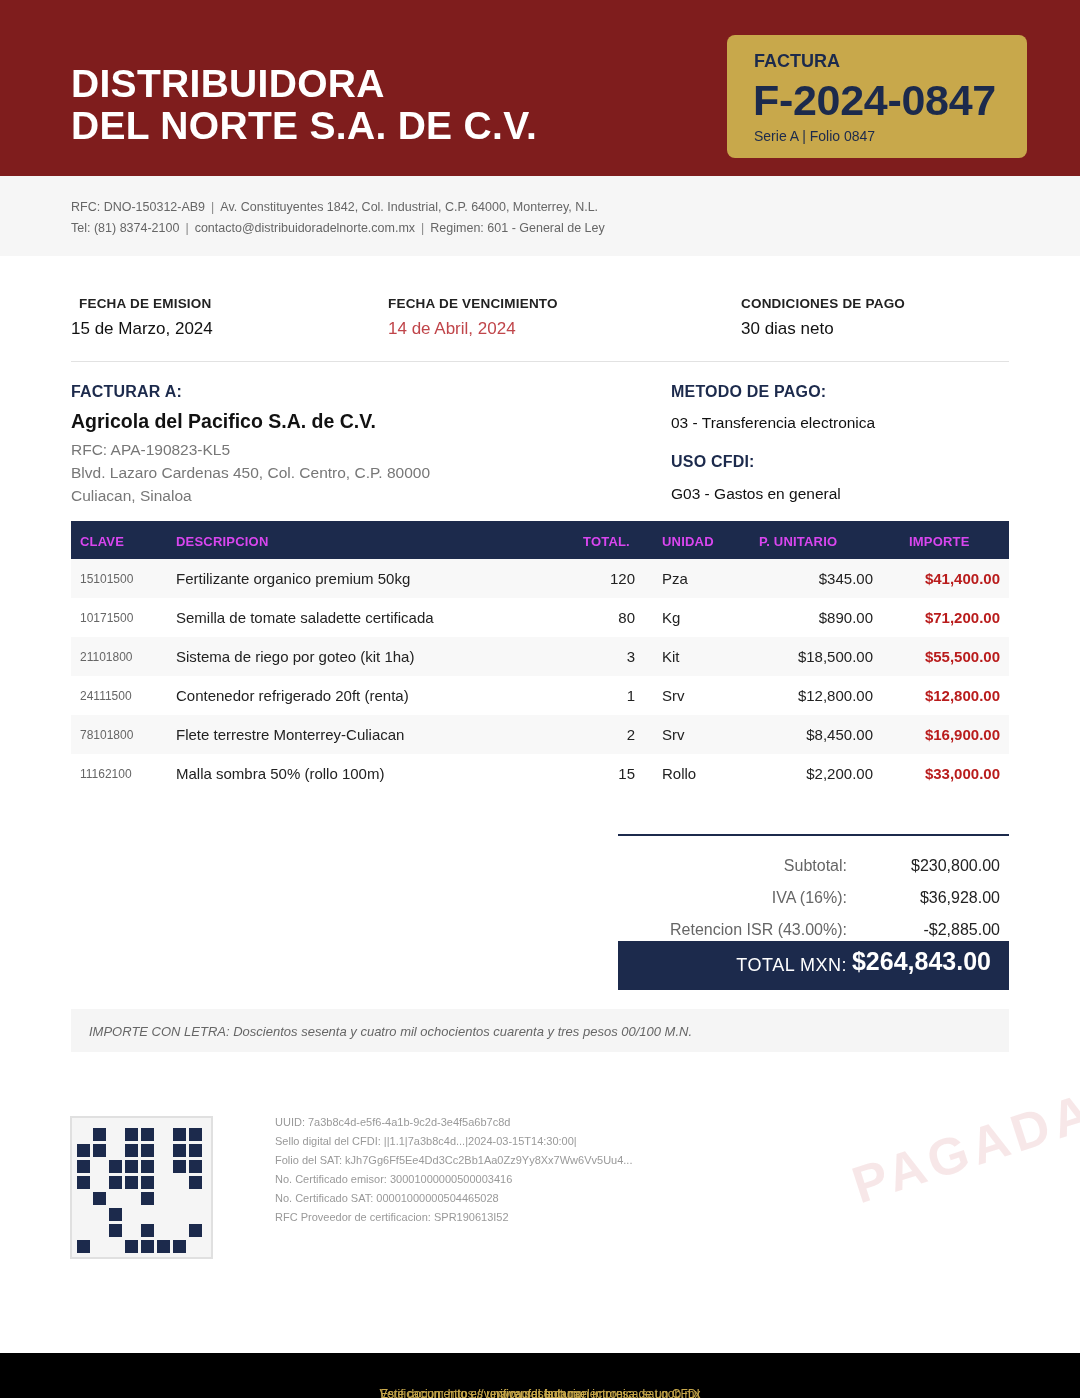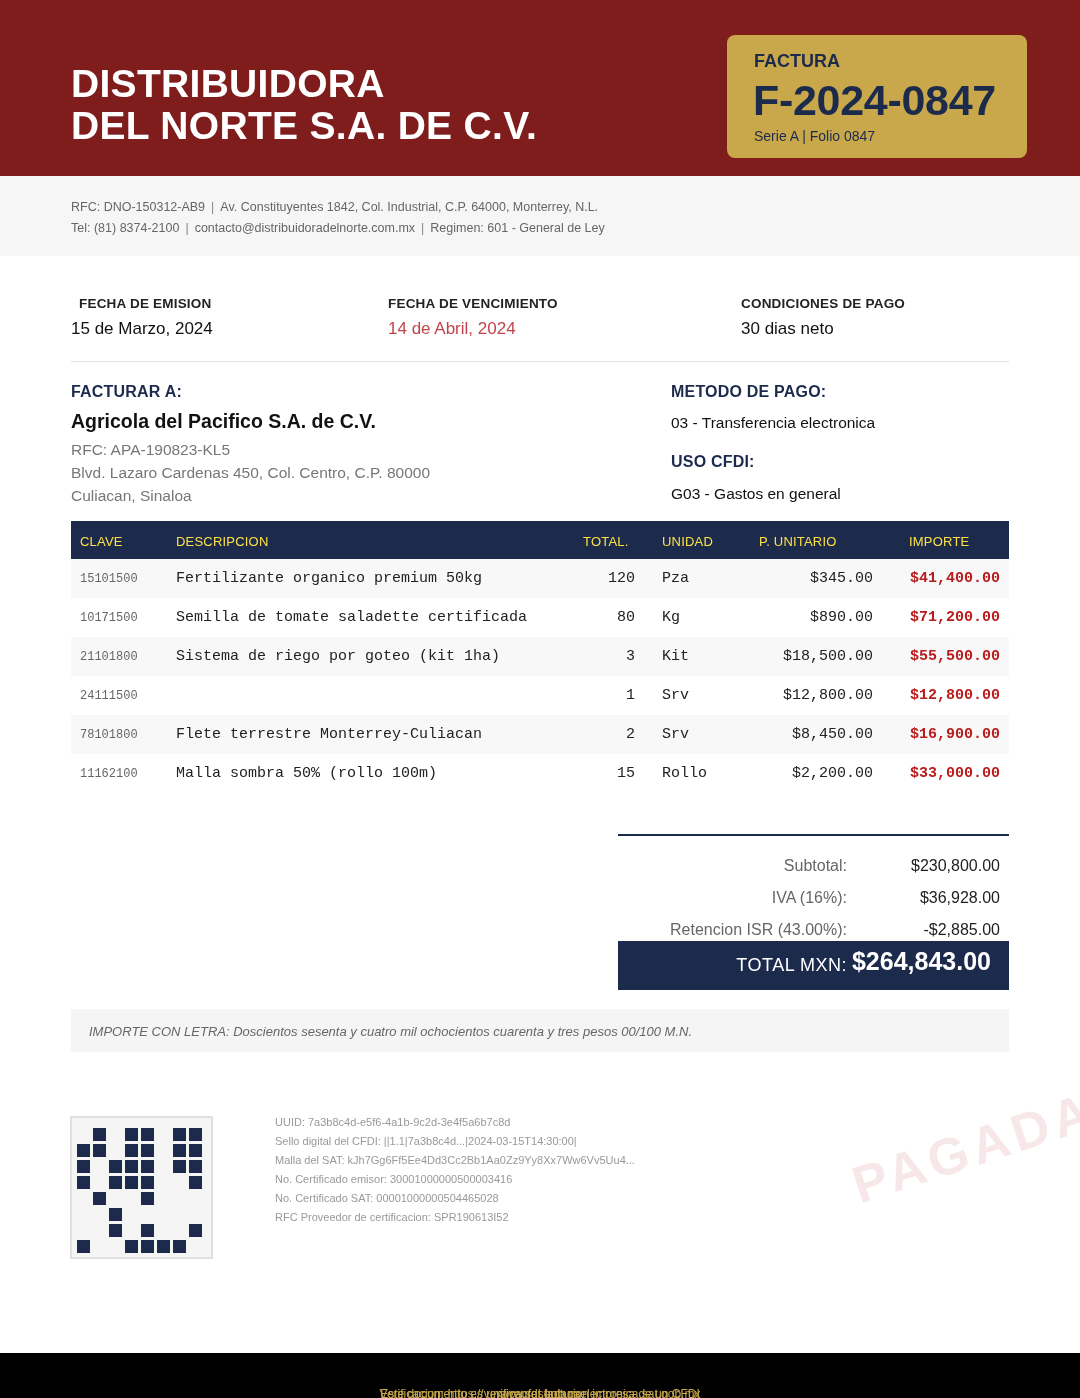--- a/index.html
+++ b/index.html
@@ -24,24 +24,24 @@
     .meta-value.due { color: #c0454a; }
     .hr { position: absolute; left: 71px; width: 938px; height: 1px; background: #e2e2e2; }
 
     .section-title { position: absolute; font-size: 16px; font-weight: bold; color: #1c2a4c; letter-spacing: 0.2px; }
     .client-name { position: absolute; left: 71px; top: 410px; font-size: 19.5px; font-weight: bold; color: #111; }
     .client-line { position: absolute; left: 71px; font-size: 15.5px; color: #777; }
     .right-value { position: absolute; left: 671px; font-size: 15.5px; color: #111; }
 
     .table { position: absolute; left: 71px; top: 521px; width: 938px; }
     .thead { height: 38px; background: #1c2a4c; position: relative; }
-    .th { position: absolute; top: 0; line-height: 42px; font-size: 13px; font-weight: normal; color: #fde047; letter-spacing: 0.2px; }
+    .th { position: absolute; top: 0; line-height: 42px; font-size: 13px; font-weight: bold; color: #d946ef; letter-spacing: 0.2px; }
     .trow { height: 39px; position: relative; }
     .trow.odd { background: #f8f8f8; }
-    .td { position: absolute; top: 0; line-height: 40px; font-size: 15px; color: #222; white-space: nowrap; font-family: Liberation Mono, monospace; }
+    .td { position: absolute; top: 0; line-height: 40px; font-size: 15px; color: #222; white-space: nowrap; }
     .td.clave { left: 9px; font-size: 12px; color: #666; }
     .td.desc { left: 105px; }
     .td.cant { right: 374px; text-align: right; }
     .td.unit { left: 591px; }
     .td.price { right: 136px; text-align: right; }
     .td.amount { right: 9px; text-align: right; font-weight: bold; color: #b91c1c; }
 
     .totals-line { position: absolute; left: 618px; top: 834px; width: 391px; height: 2px; background: #1c2a4c; }
     .tot-label { position: absolute; right: 233px; font-size: 16px; color: #666; text-align: right; white-space: nowrap; }
     .tot-value { position: absolute; right: 80px; font-size: 16px; color: #222; text-align: right; white-space: nowrap; }
@@ -136,20 +136,21 @@
   <div class="trow odd">
     <span class="td clave">21101800</span>
     <span class="td desc">Sistema de riego por goteo (kit 1ha)</span>
     <span class="td cant">3</span>
     <span class="td unit">Kit</span>
     <span class="td price">$18,500.00</span>
     <span class="td amount">$55,500.00</span>
   </div>
   <div class="trow">
     <span class="td clave">24111500</span>
+    <span class="td desc">Contenedor refrigerado 20ft (renta)</span>
     <span class="td cant">1</span>
     <span class="td unit">Srv</span>
     <span class="td price">$12,800.00</span>
     <span class="td amount">$12,800.00</span>
   </div>
   <div class="trow odd">
     <span class="td clave">78101800</span>
     <span class="td desc">Flete terrestre Monterrey-Culiacan</span>
     <span class="td cant">2</span>
     <span class="td unit">Srv</span>
@@ -221,21 +222,21 @@
 
   <div class="cell" style="left:5px;top:122px;"></div>
   <div class="cell" style="left:53px;top:122px;"></div>
   <div class="cell" style="left:69px;top:122px;"></div>
   <div class="cell" style="left:85px;top:122px;"></div>
   <div class="cell" style="left:101px;top:122px;"></div>
 </div>
 
 <div class="stamp-line" style="top:1116px;">UUID: 7a3b8c4d-e5f6-4a1b-9c2d-3e4f5a6b7c8d</div>
 <div class="stamp-line" style="top:1135px;">Sello digital del CFDI: ||1.1|7a3b8c4d...|2024-03-15T14:30:00|</div>
-<div class="stamp-line" style="top:1154px;">Malla del SAT: kJh7Gg6Ff5Ee4Dd3Cc2Bb1Aa0Zz9Yy8Xx7Ww6Vv5Uu4...</div>
+<div class="stamp-line" style="top:1154px;">Folio del SAT: kJh7Gg6Ff5Ee4Dd3Cc2Bb1Aa0Zz9Yy8Xx7Ww6Vv5Uu4...</div>
 <div class="stamp-line" style="top:1173px;">No. Certificado emisor: 30001000000500003416</div>
 <div class="stamp-line" style="top:1192px;">No. Certificado SAT: 00001000000504465028</div>
 <div class="stamp-line" style="top:1211px;text-align:right;">RFC Proveedor de certificacion: SPR190613I52</div>
 
 <div class="watermark" style="top:1158px;">PAGADA</div>
 
 <div class="footer">
   <span>
       <span>Este documento es una representacion impresa de un CFDI</span>
       <span class="sep">|</span>

